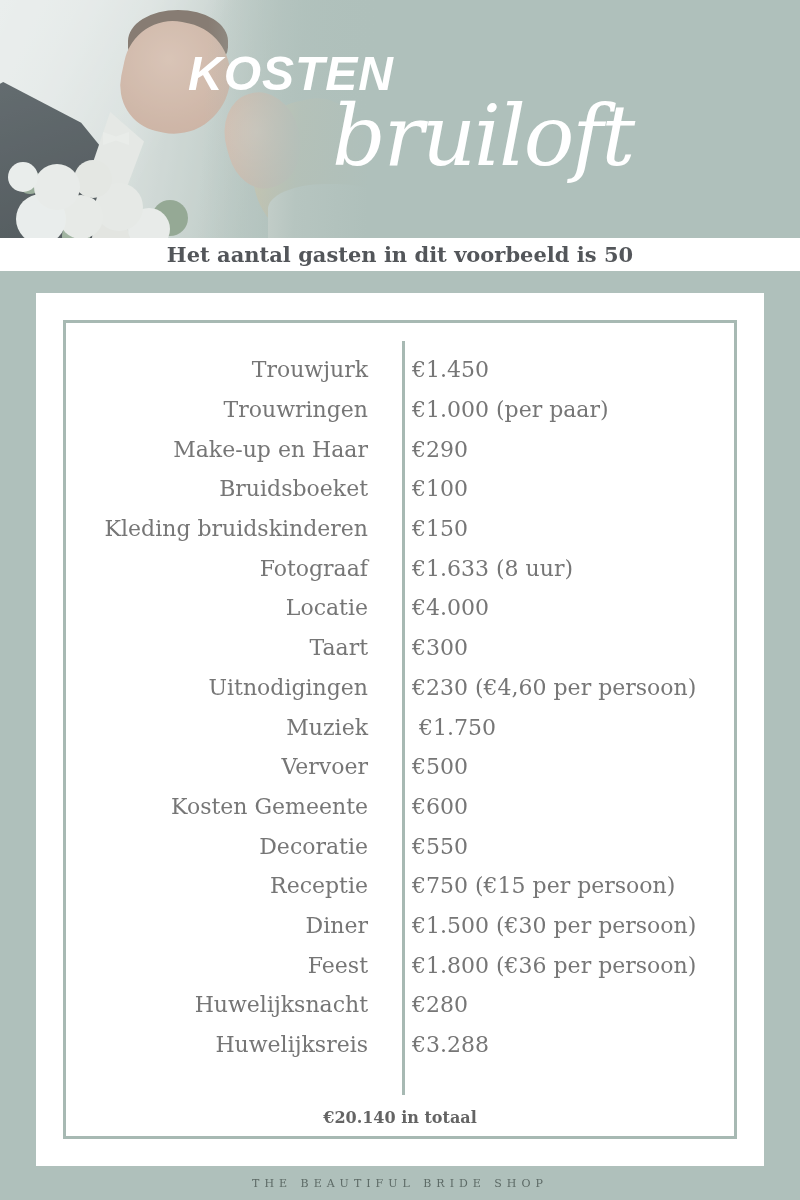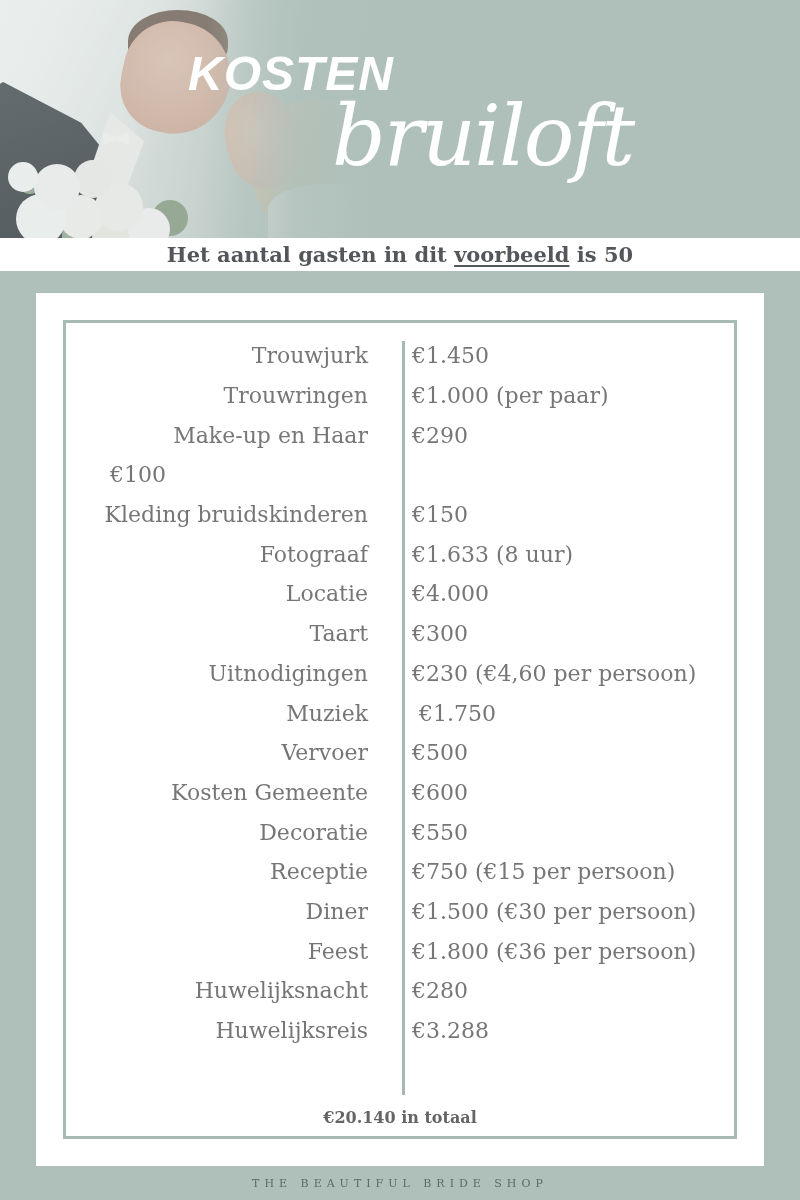--- a/index.html
+++ b/index.html
@@ -42,26 +42,26 @@
          font-family:"Liberation Sans","DejaVu Sans",sans-serif;font-weight:bold;
          font-size:48px;letter-spacing:1px;line-height:1;font-style:italic;}
   .subtitle{position:absolute;left:292px;top:90px;color:var(--title-white);
             font-family:"DejaVu Serif",serif;font-style:italic;font-size:84px;line-height:1.1;
             letter-spacing:-2px;margin-left:40px;}
 
   
   .banner{position:absolute;left:0;top:238px;width:800px;height:33px;background:#ffffff;
           display:flex;align-items:center;justify-content:center;}
   .banner p{font-size:21px;font-weight:bold;color:var(--banner-text);}
-  .banner .u{text-decoration:underline;text-underline-offset:3px;text-decoration-thickness:2px;}
+  .banner .u{text-underline-offset:3px;text-decoration-thickness:2px;}
 
   
   .card{position:absolute;left:36px;top:293px;width:728px;height:873px;background:var(--card-white);}
   .box{position:absolute;inset:27px;border:3px solid var(--border-sage);}
-  .rows{padding-top:13px;}
+  .rows{padding-top:27px;}
   .row{display:flex;height:39.7px;align-items:center;}
   .row .label{width:302px;text-align:right;font-size:22px;color:var(--text-gray);white-space:pre;}
   .row .value{margin-left:44px;font-size:22px;color:var(--text-gray);white-space:pre;}
   .divider{position:absolute;left:336px;top:18px;width:3px;height:754px;background:var(--border-sage);}
   .total{position:absolute;left:0;right:0;bottom:9px;text-align:center;font-size:16px;
          font-weight:bold;color:var(--total-text);}
 
   
   .footer{position:absolute;left:0;top:1166px;width:800px;height:34px;
           display:flex;align-items:center;justify-content:center;}
@@ -110,20 +110,21 @@
     <div class="label">Trouwringen</div>
     <div class="value">€1.000 (per paar)</div>
   </div>
 
   <div class="row">
     <div class="label">Make-up en Haar</div>
     <div class="value">€290</div>
   </div>
 
   <div class="row">
+    <div class="label">Bruidsboeket</div>
     <div class="value">€100</div>
   </div>
 
   <div class="row">
     <div class="label">Kleding bruidskinderen</div>
     <div class="value">€150</div>
   </div>
 
   <div class="row">
     <div class="label">Fotograaf</div>

